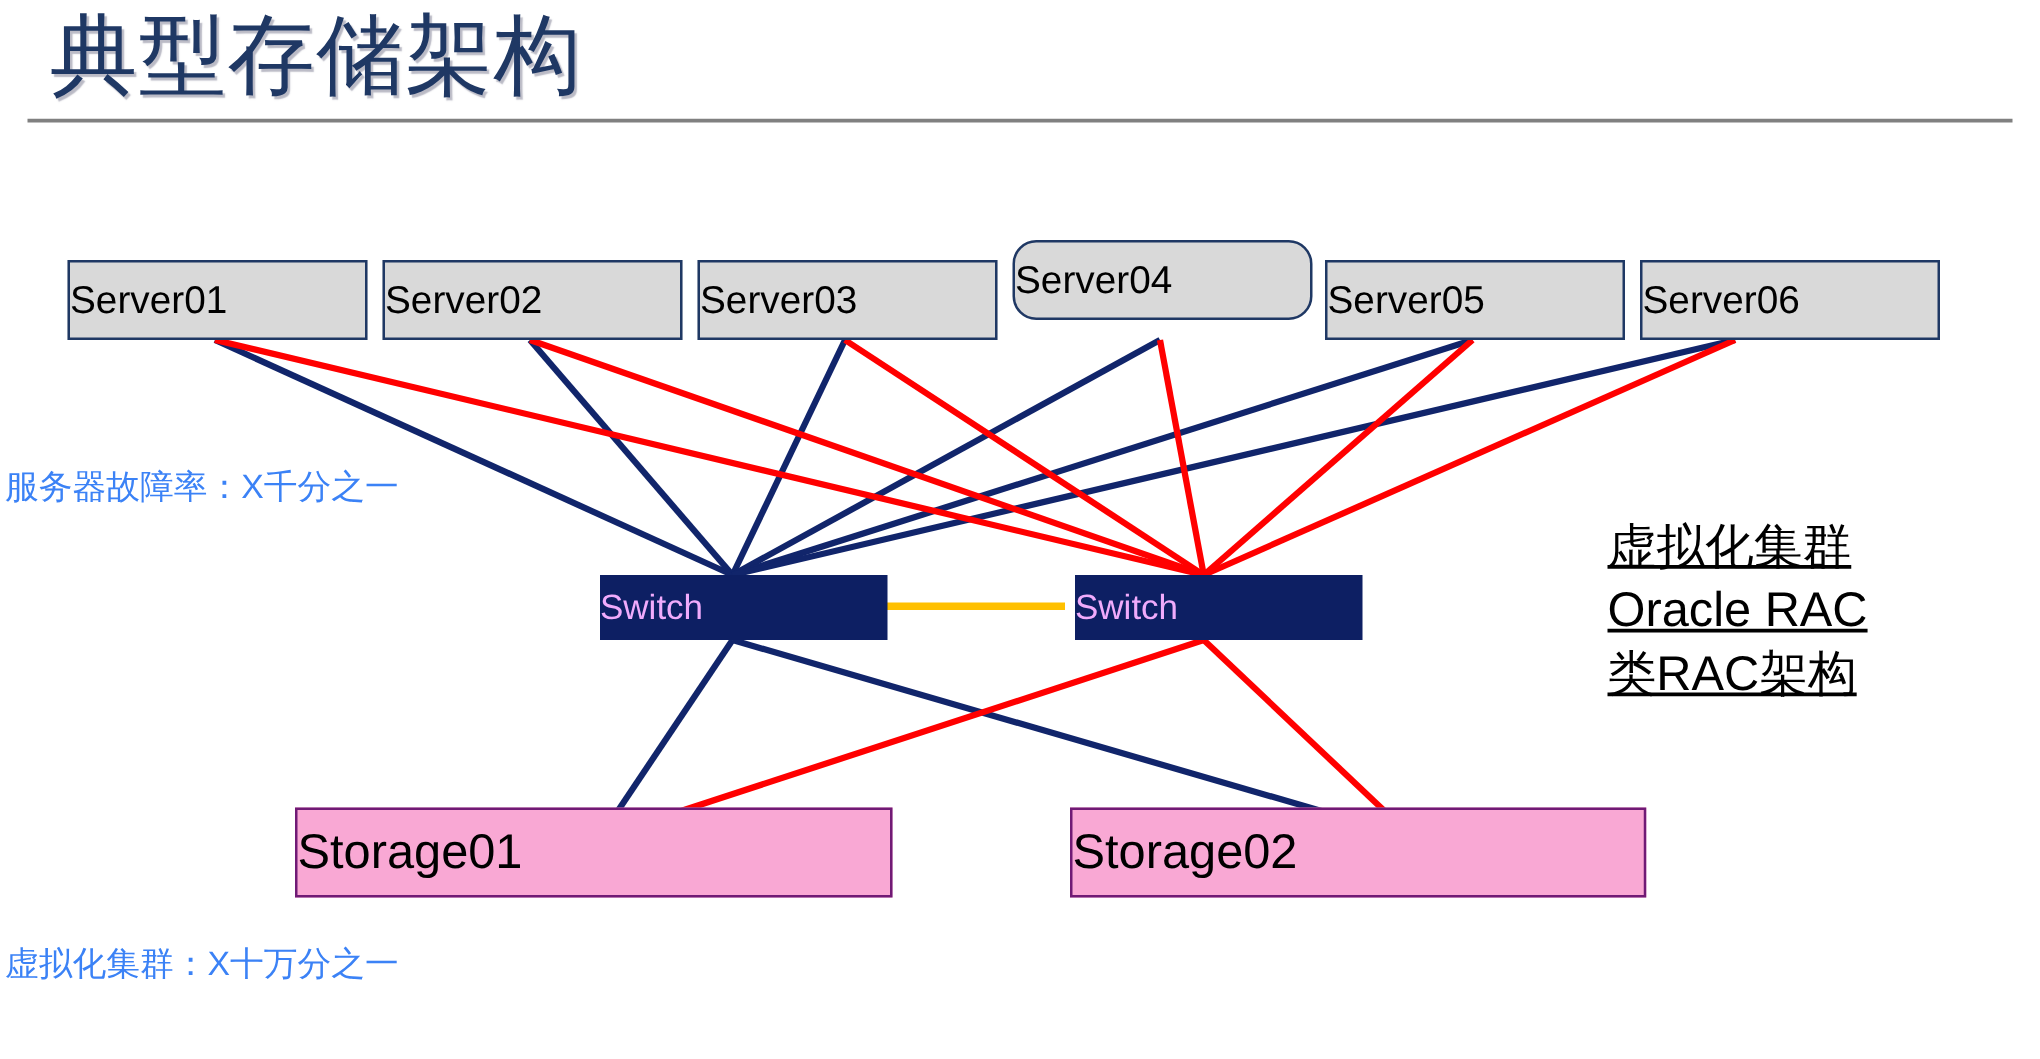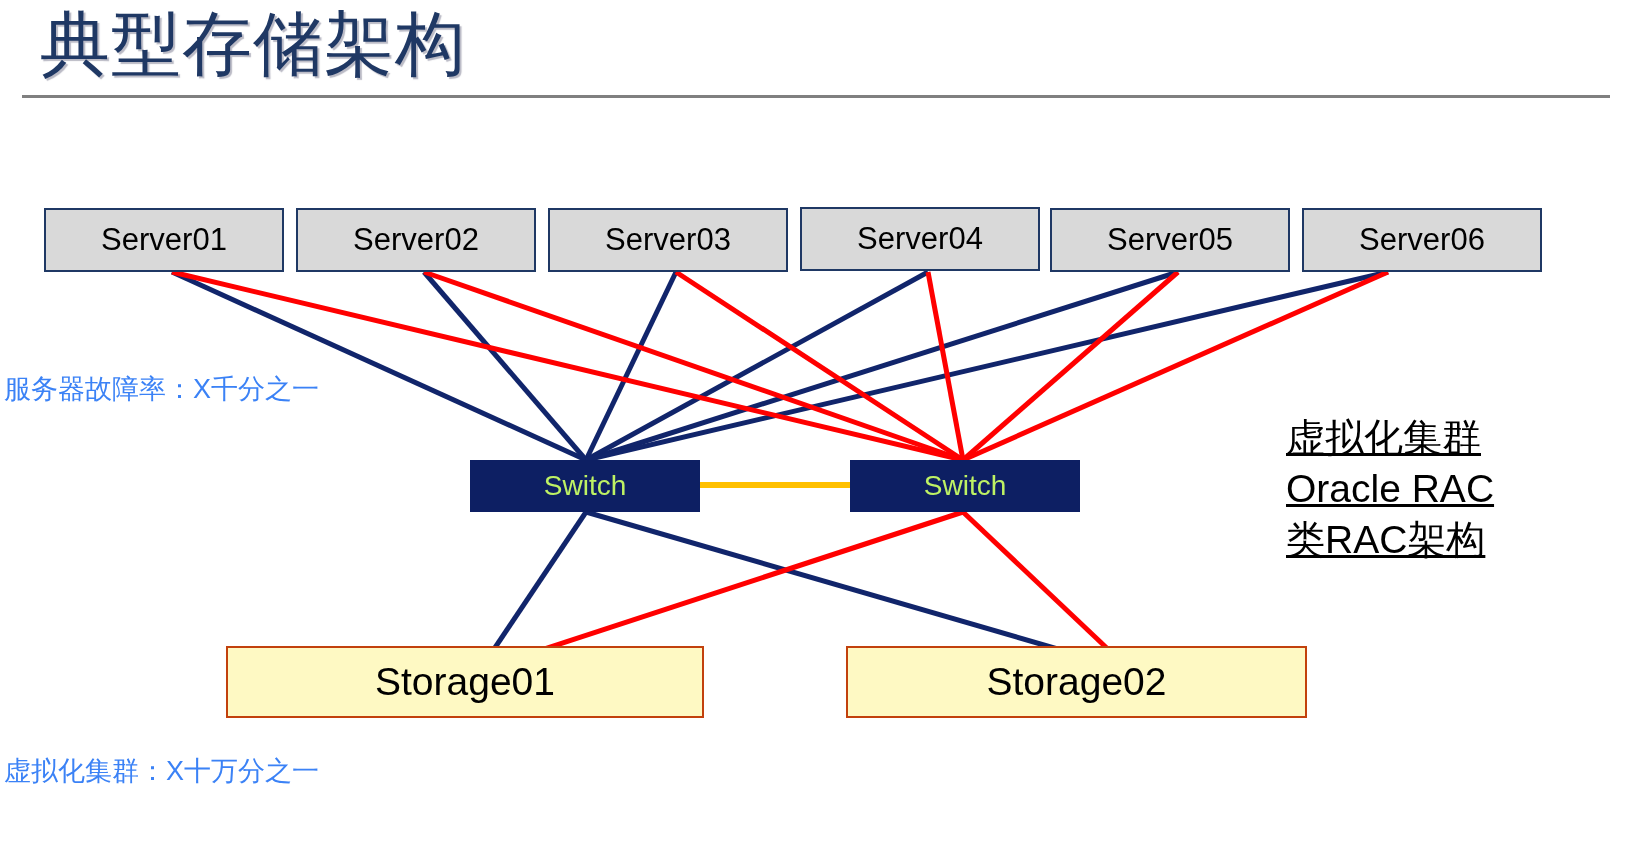--- a/index.html
+++ b/index.html
@@ -48,42 +48,43 @@
     width: 1632px;
     height: 847px;
   }
 
   
   .node {
     position: absolute;
     box-sizing: border-box;
     display: flex;
     align-items: center;
-    justify-content: center;
+    justify-content: flex-start;
     white-space: nowrap;
+    margin-left: 10px;
   }
   .server-node {
     background: #d9d9d9;
     border: 2px solid #1f3864;
     height: 64px;
     width: 240px;
     font-size: 31px;
     color: #000000;
   }
   .switch-node {
     background: #0d1f63;
     border: none;
     height: 52px;
     width: 230px;
     font-size: 28px;
-    color: #bef264;
+    color: #f0abfc;
   }
   .storage-node {
-    background: #fef9c3;
-    border: 2px solid #c2410c;
+    background: #f9a8d4;
+    border: 2px solid #701a75;
     height: 72px;
     font-size: 39px;
     color: #000000;
   }
 
   
   .annotation {
     position: absolute;
     font-size: 27px;
     color: #3b82f6;
@@ -142,21 +143,21 @@
   <div id="server-nodes">
       <div class="node server-node" style="left: 44px; top: 208px;">
         <span>Server01</span>
       </div>
       <div class="node server-node" style="left: 296px; top: 208px;">
         <span>Server02</span>
       </div>
       <div class="node server-node" style="left: 548px; top: 208px;">
         <span>Server03</span>
       </div>
-      <div class="node server-node" style="left: 800px; top: 207px;">
+      <div class="node server-node" style="left: 800px; top: 192px; border-radius: 19px;">
         <span>Server04</span>
       </div>
       <div class="node server-node" style="left: 1050px; top: 208px;">
         <span>Server05</span>
       </div>
       <div class="node server-node" style="left: 1302px; top: 208px;">
         <span>Server06</span>
       </div>
     </div>
   <div id="switch-nodes">

